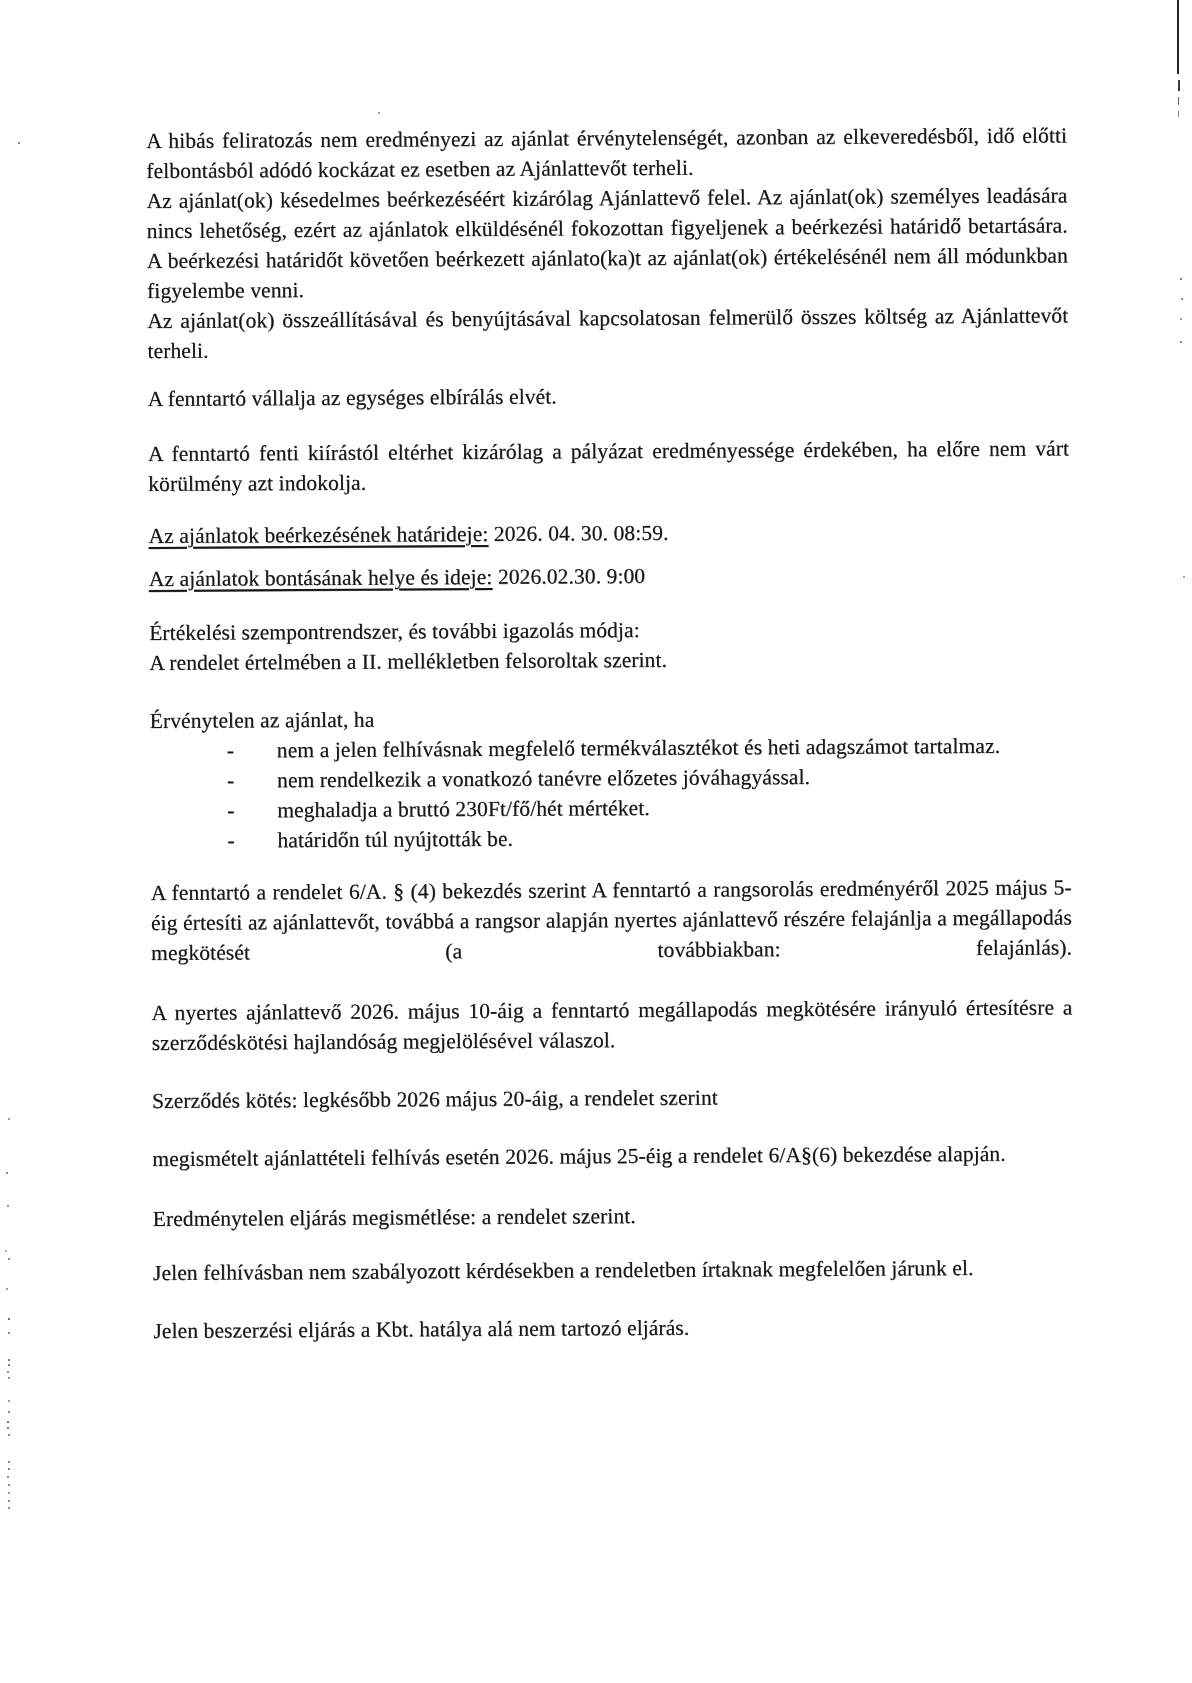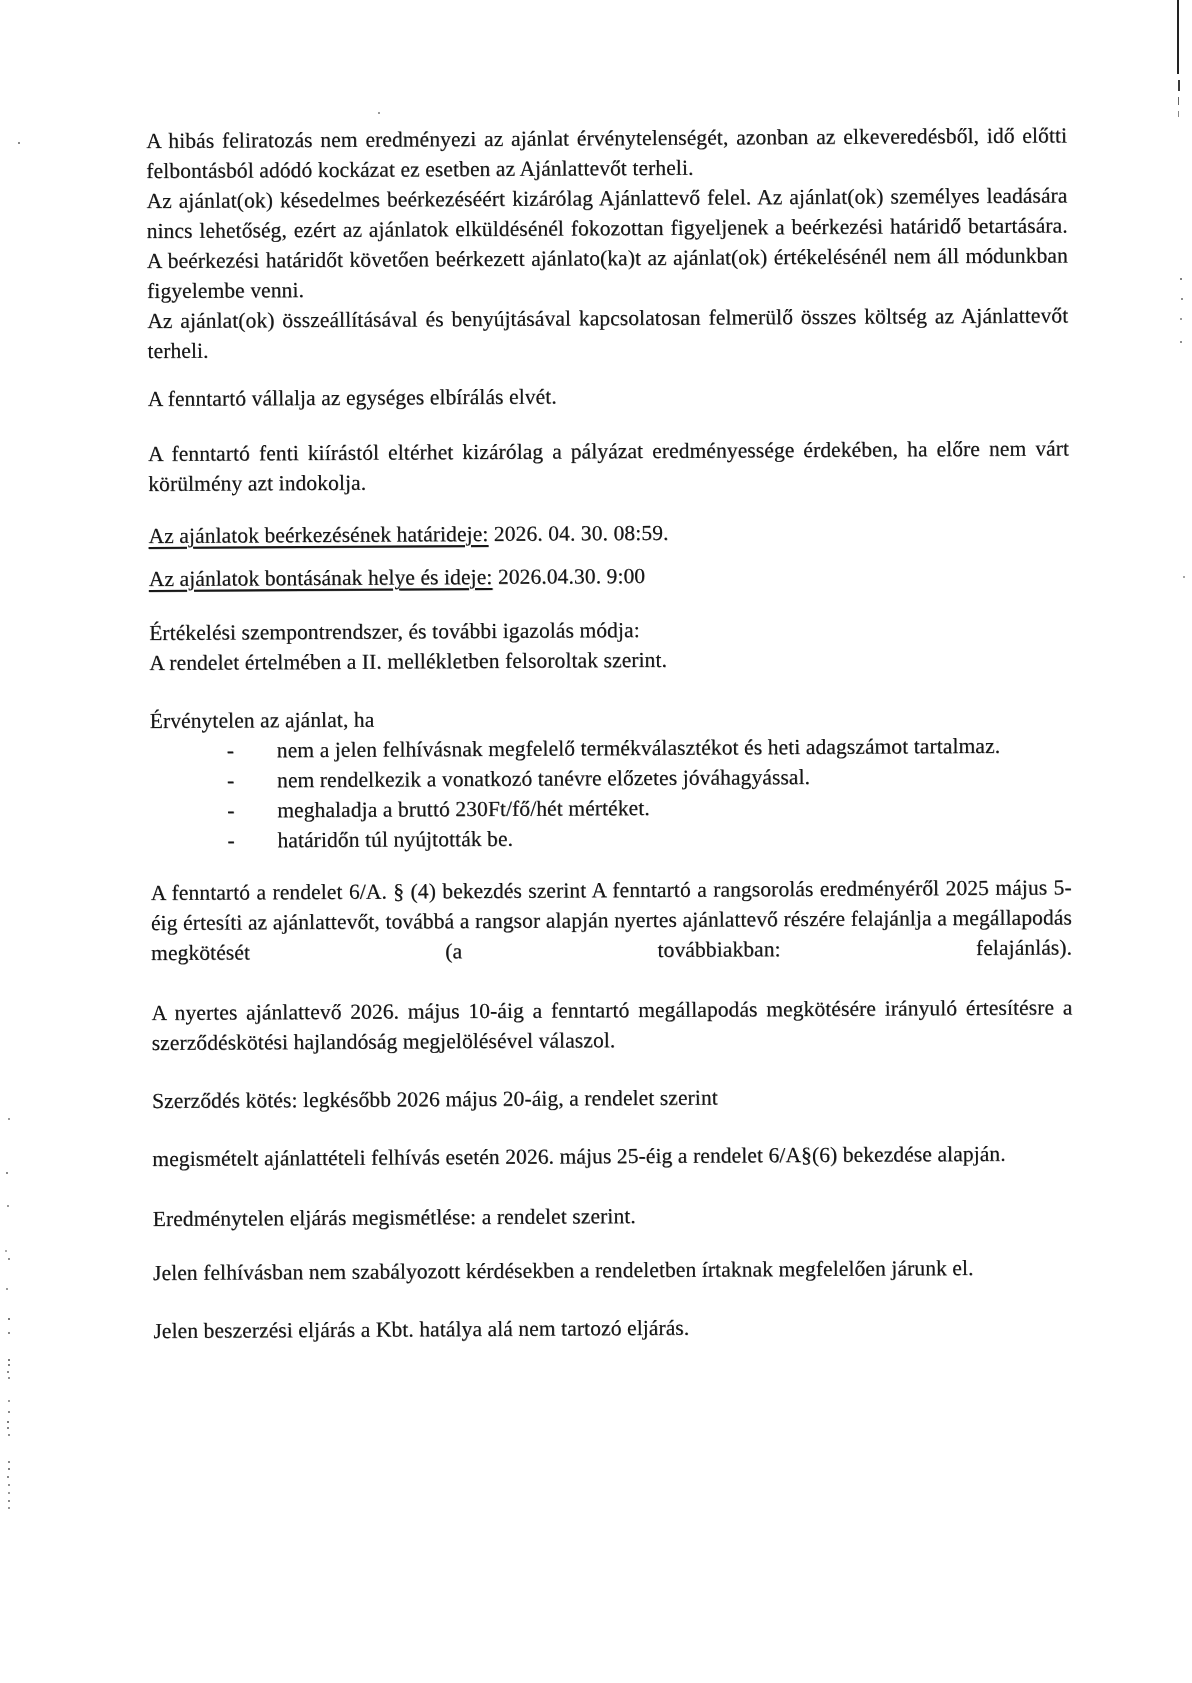--- a/index.html
+++ b/index.html
@@ -87,21 +87,21 @@
 
     <p class="m22">A fenntartó fenti kiírástól eltérhet kizárólag a pályázat eredményessége érdekében, ha előre nem várt körülmény azt indokolja.</p>
 
     <p class="heading-line m13">
       <span class="underlined">Az ajánlatok beérkezésének határideje:</span>
       <span>2026. 04. 30. 08:59.</span>
     </p>
 
     <p class="heading-line m24">
       <span class="underlined">Az ajánlatok bontásának helye és ideje:</span>
-      <span>2026.04.30. 9:00</span>
+      <span>2026.02.30. 9:00</span>
     </p>
 
     <p class="heading-line m0">Értékelési szempontrendszer, és további igazolás módja:</p>
     <p class="heading-line m28">A rendelet értelmében a II. mellékletben felsoroltak szerint.</p>
 
     <p class="heading-line m0">Érvénytelen az ajánlat, ha</p>
 
     <div class="bullet-list m22">
       <div class="bullet-row">
         <span class="bullet-dash">-</span>

